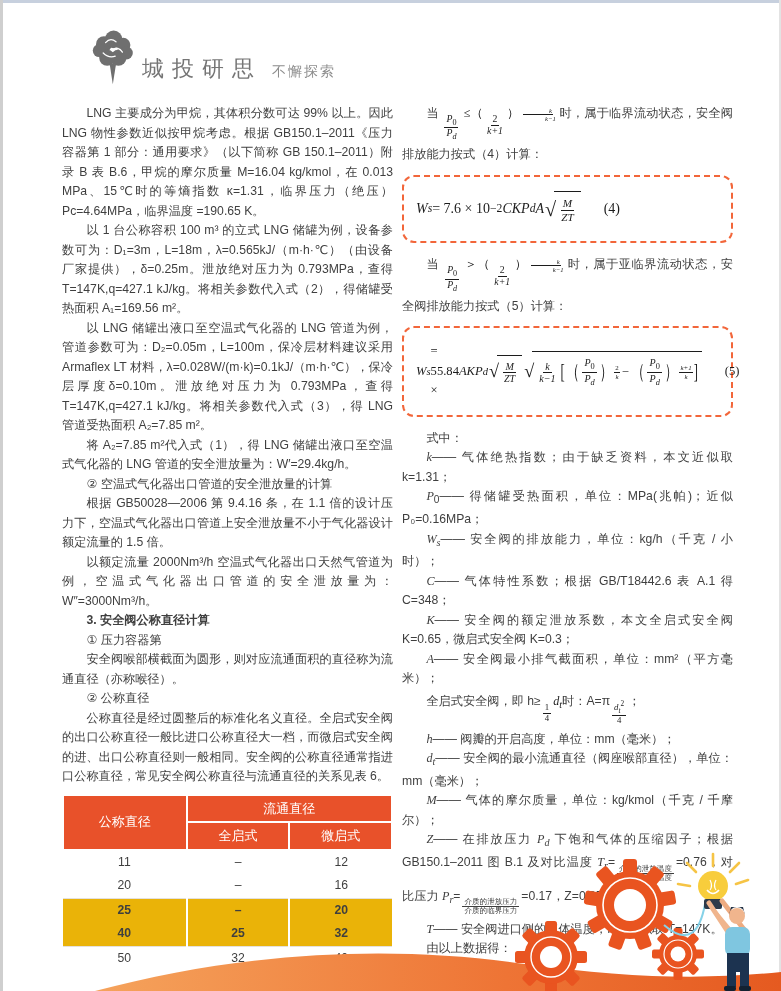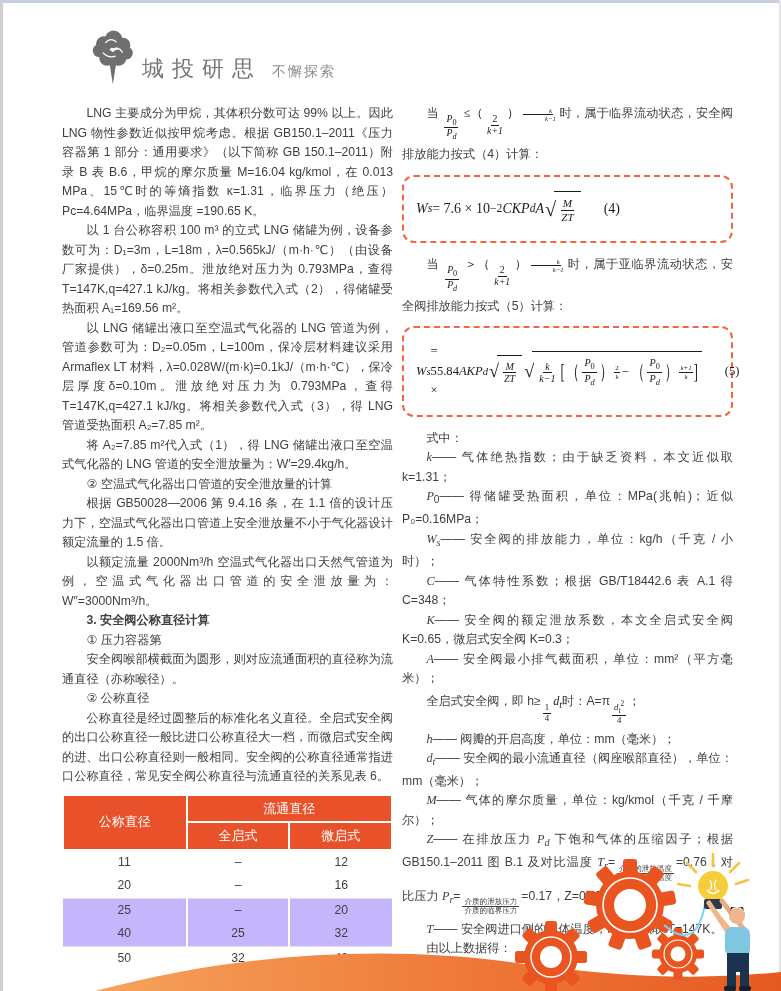--- a/index.html
+++ b/index.html
@@ -22,21 +22,21 @@
   .col-right{left:402px;}
   .col p{margin:0;text-indent:2em;}
   .bold{font-weight:bold;}
 
   
   table.spec{width:100%;border-collapse:collapse;margin-top:7px;table-layout:fixed;}
   table.spec th{background:#e8512a;color:#ffffff;font-weight:normal;font-size:13px;
                 padding:3px 0;border:2px solid #fff;text-align:center;}
   table.spec td{font-size:12.2px;text-align:center;padding:2px 0;color:#3f3f3f;}
   table.spec td+td{border-left:2px solid #fff;}
-  tr.g2 td{background:#c4b5fd;}
+  tr.g2 td{background:#eab308;font-weight:bold;}
   tr.gstart td{border-top:1px solid #e4e1dd;}
 
   
   .fbox{border:2px dashed #f2663a;border-radius:12px;padding:14px 12px;margin:10px 0 12px 0;
         font-family:"Liberation Serif","DejaVu Serif",serif;font-size:14px;color:#1c1c1c;text-indent:0;
         display:flex;align-items:center;}
   .fbox .tag{margin-left:22px;font-family:"Liberation Serif",serif;font-style:normal;}
   .var{font-style:italic;font-family:"Liberation Serif","DejaVu Serif",serif;}
   .imath{font-family:"Liberation Serif","DejaVu Serif",serif;color:#1c1c1c;}
 

